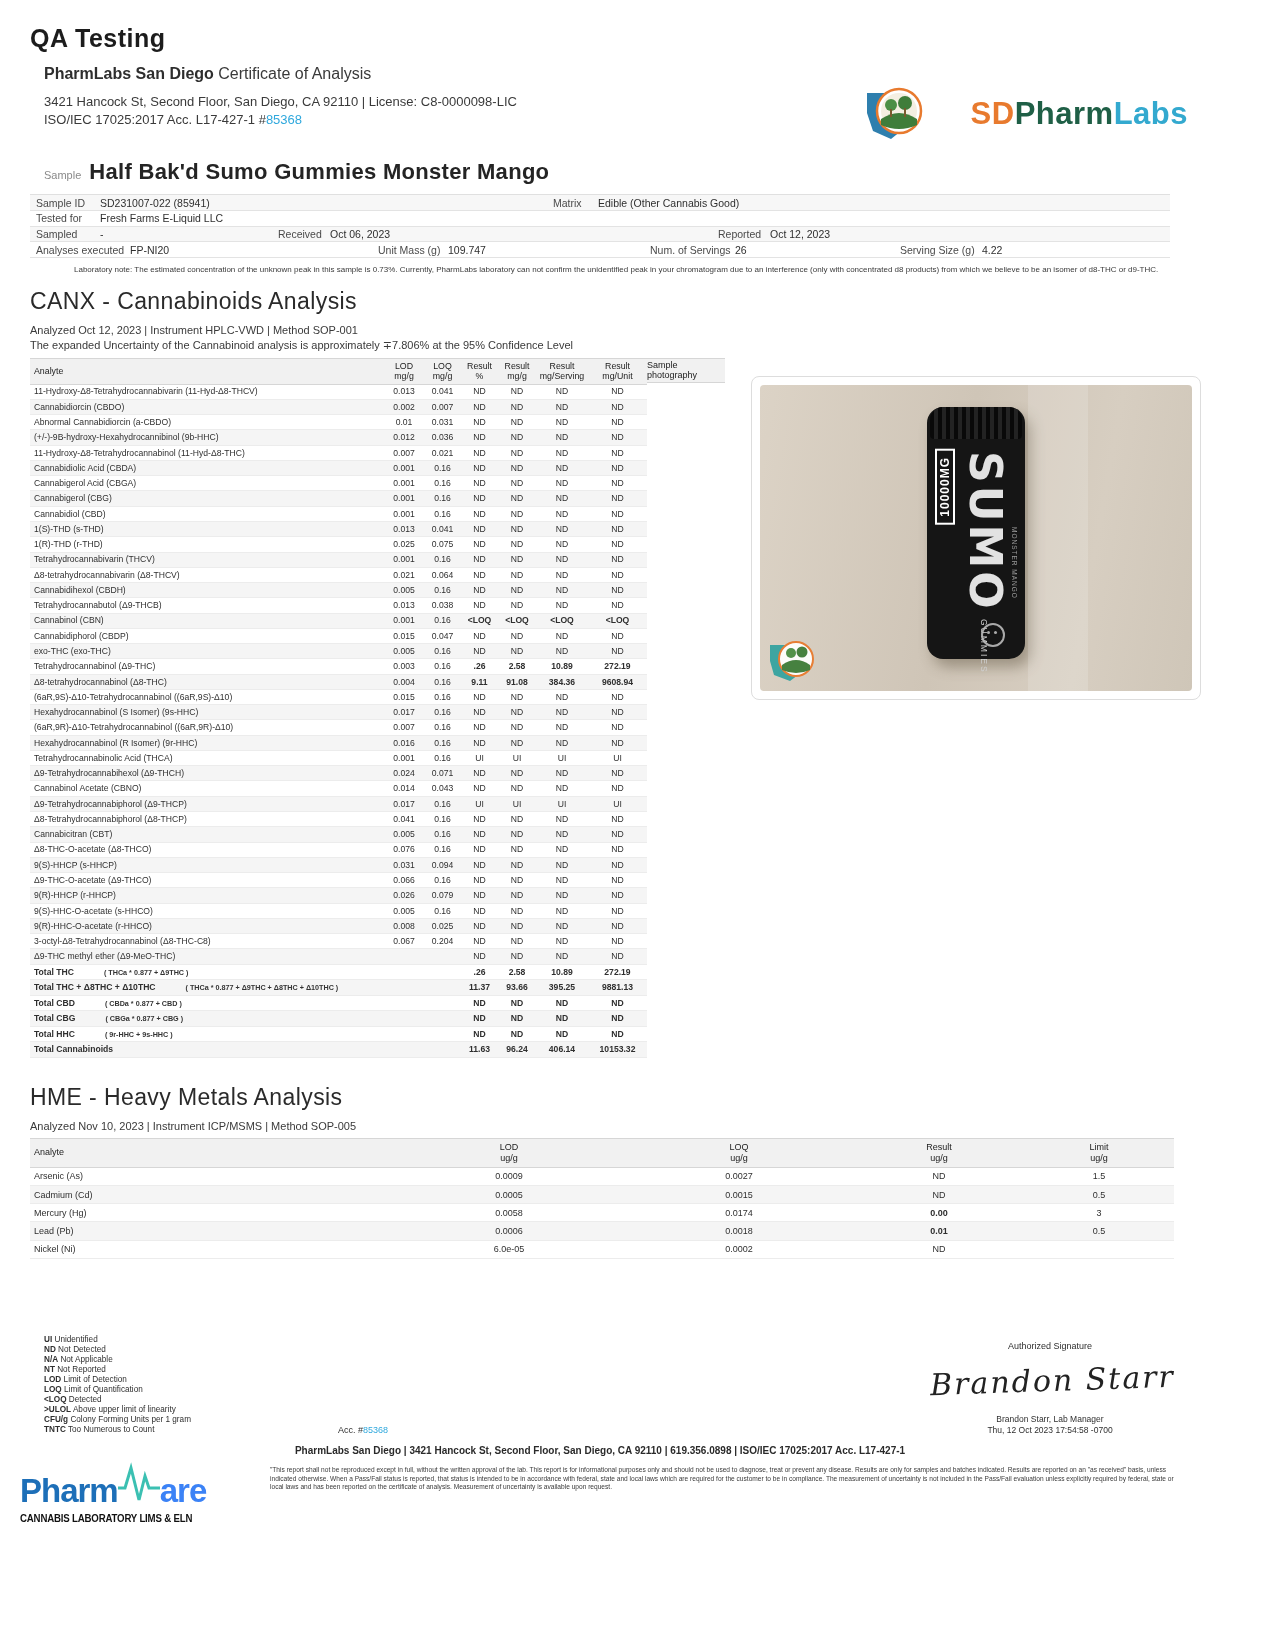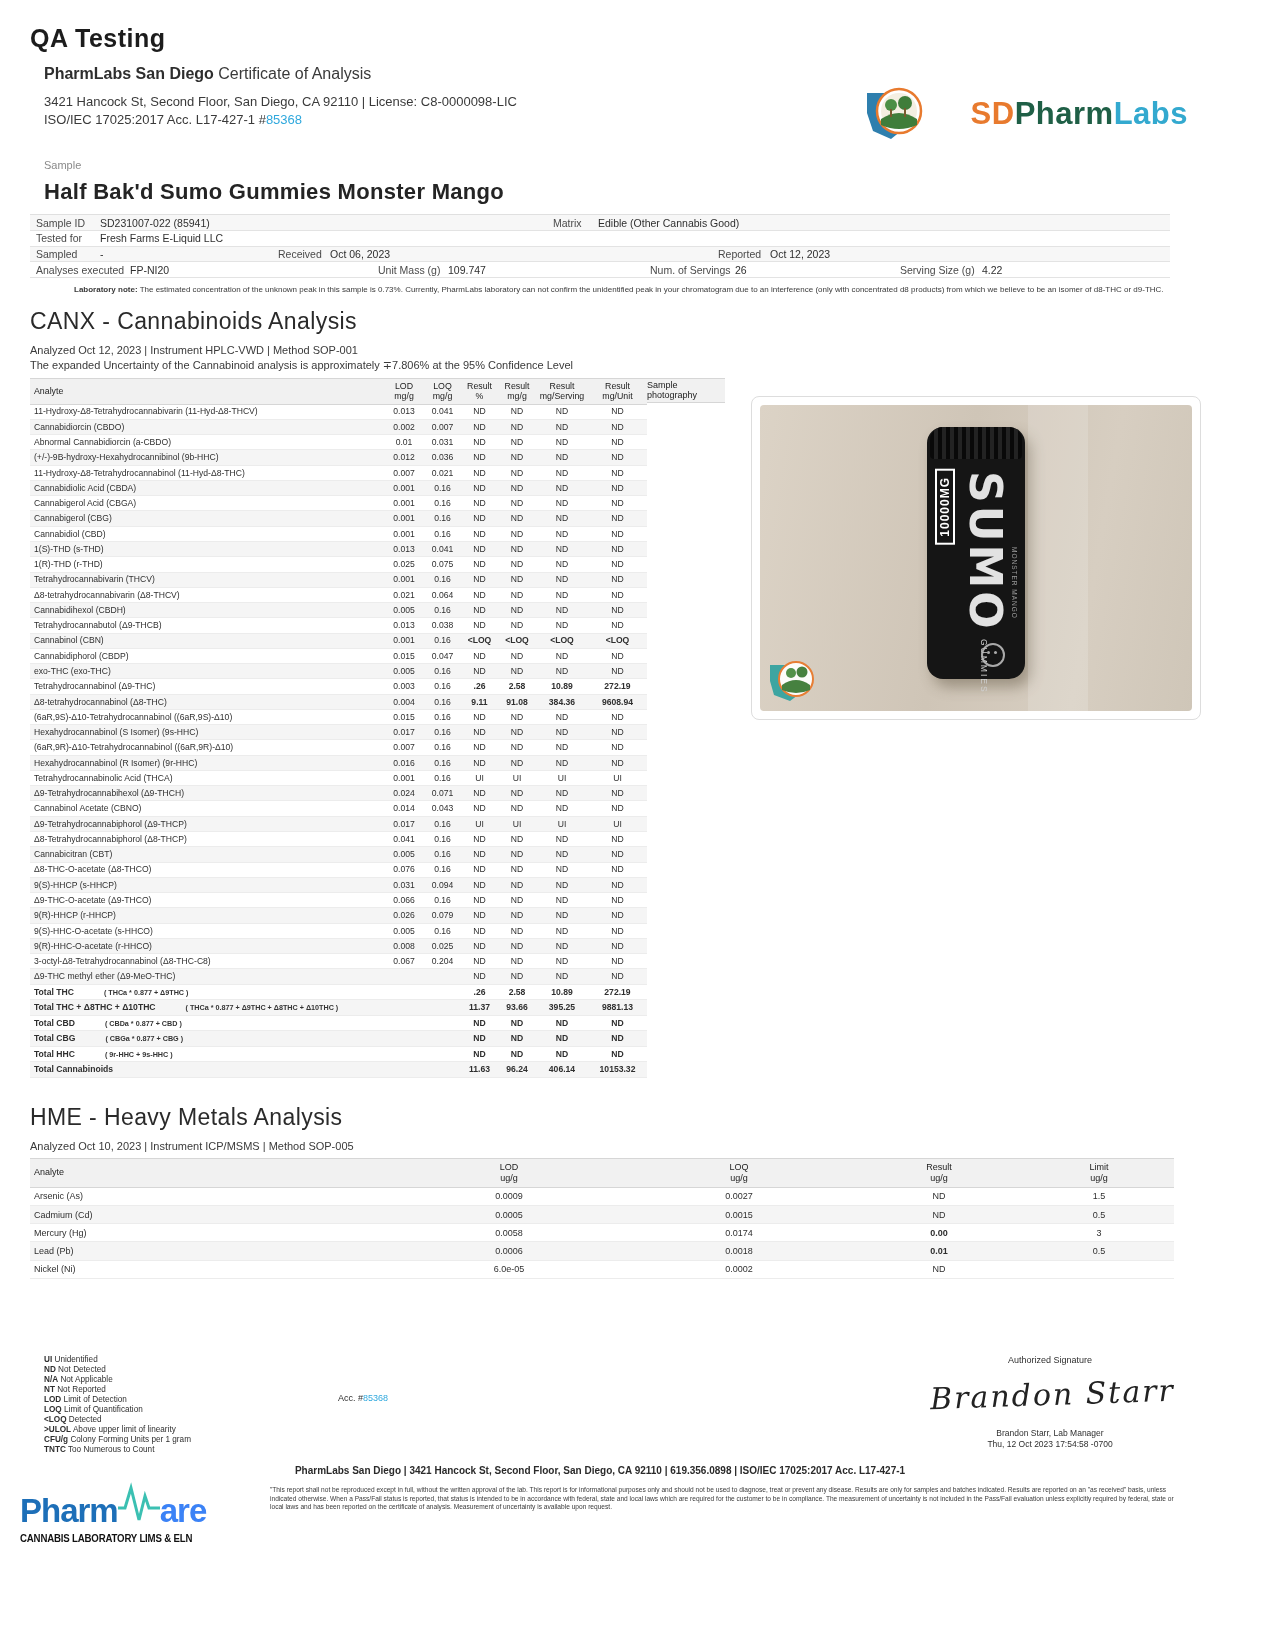--- a/index.html
+++ b/index.html
@@ -22,34 +22,34 @@
   .addr{font-size:13px;color:#3a3a3a;margin-top:10px;line-height:1.35;}
   .acc-link{color:#2fa8dd;text-decoration:none;}
 
   .brand{display:flex;align-items:center;margin-top:14px;margin-right:-18px;gap:44px;}
   .brand-text{font-size:31px;font-weight:700;letter-spacing:.5px;}
   .brand-sd{color:#e87a2e;}
   .brand-pharm{color:#1f5f46;}
   .brand-labs{color:#33a9cf;}
 
   
-  .sample-row{margin-top:10px;padding-left:14px;display:flex;align-items:baseline;gap:8px;flex-direction:column;}
+  .sample-row{margin-top:10px;padding-left:14px;display:flex;align-items:baseline;gap:8px;}
   .sample-label{font-size:11px;color:#8a8a8a;}
   .sample-name{font-size:22px;font-weight:700;color:#242424;letter-spacing:.3px;}
 
   
   .meta{margin-top:9px;border-top:1px solid #e0e0e0;font-size:10.5px;color:#2f2f2f;}
   .mrow{position:relative;height:14.8px;border-bottom:1px solid #e3e3e3;}
   .mrow:nth-child(odd){background:#f7f7f7;}
   .mrow span{position:absolute;top:1.5px;white-space:nowrap;}
   .mlabel{color:#4a4a4a;}
 
   
   .note{margin-top:7px;font-size:8px;color:#3a3a3a;line-height:1.3;width:1135px;}
-  .note b{font-weight:700;padding-left:44px;}
+  .note b{font-weight:400;padding-left:44px;}
 
   
   .sec-title{font-size:23px;color:#2a2a2a;font-weight:400;letter-spacing:.4px;margin-top:12px;}
   .sec-meta{font-size:11px;color:#3a3a3a;margin-top:9px;}
   .sec-sub{font-size:11px;color:#3a3a3a;margin-top:3px;}
 
   
   .canx-wrap{display:flex;margin-top:6px;width:1140px;}
   table{border-collapse:collapse;}
   .canx-table{width:613px;table-layout:fixed;}
@@ -94,21 +94,21 @@
   
   .hme-table{width:1140px;table-layout:fixed;margin-top:6px;}
   .hme-table th{background:#f1f1f1;border-top:1px solid #d6d6d6;border-bottom:1px solid #d6d6d6;
     font-size:9px;font-weight:400;color:#222;padding:3px 0;height:22px;line-height:1.2;}
   .hme-table th.h-analyte{text-align:left;padding-left:4px;width:360px;}
   .hcol{width:230px;} .hcol-r{width:170px;} .hcol-l{width:150px;}
   .hme-table td{font-size:9px;padding:3.6px 0;border-bottom:1px solid #ececec;color:#2f2f2f;}
   .hme-table tbody tr:nth-child(even){background:#f5f5f5;}
 
   
-  .footer{margin-top:76px;display:flex;width:1140px;}
+  .footer{margin-top:76px;display:flex;width:1140px;align-items:flex-end;}
   .legend{width:290px;padding-left:14px;}
   .legend div{font-size:8.2px;line-height:1.22;color:#2f2f2f;white-space:nowrap;}
   .legend b{font-weight:700;}
   .pjla-block{width:260px;display:flex;align-items:flex-start;padding-top:0;}
   .pjla-acc{font-size:9px;color:#2f2f2f;margin-top:38px;margin-left:4px;white-space:nowrap;}
   .sig-block{flex:1;display:flex;flex-direction:column;align-items:flex-end;}
   .sig-inner{width:240px;text-align:center;}
   .sig-label{font-size:9px;color:#2f2f2f;}
   .sig-script{font-family:"DejaVu Serif", serif;font-style:italic;font-size:30px;color:#222;margin-top:12px;transform:rotate(-2deg);letter-spacing:2px;white-space:nowrap;}
   .sig-name{font-size:8.5px;color:#2f2f2f;margin-top:16px;}
@@ -641,21 +641,21 @@
               <circle cx="25" cy="20" r="5" fill="#4c8f45"></circle>
               <circle cx="36" cy="19" r="5.5" fill="#3f7d3a"></circle>
             </svg>
           </div>
         </div>
       </div>
     </div>
   </div>
 
   <div class="sec-title" style="margin-top:26px">HME - Heavy Metals Analysis</div>
-  <div class="sec-meta">Analyzed Oct 10, 2023   |  Instrument ICP/MSMS  | Method SOP-005</div>
+  <div class="sec-meta">Analyzed Nov 10, 2023   |  Instrument ICP/MSMS  | Method SOP-005</div>
 
   <table class="hme-table">
     <thead>
       <tr>
         <th class="h-analyte">Analyte</th>
         <th class="hcol"><span>LOD</span><br><span>ug/g</span></th>
         <th class="hcol"><span>LOQ</span><br><span>ug/g</span></th>
         <th class="hcol-r"><span>Result</span><br><span>ug/g</span></th>
         <th class="hcol-l"><span>Limit</span><br><span>ug/g</span></th>
       </tr>

